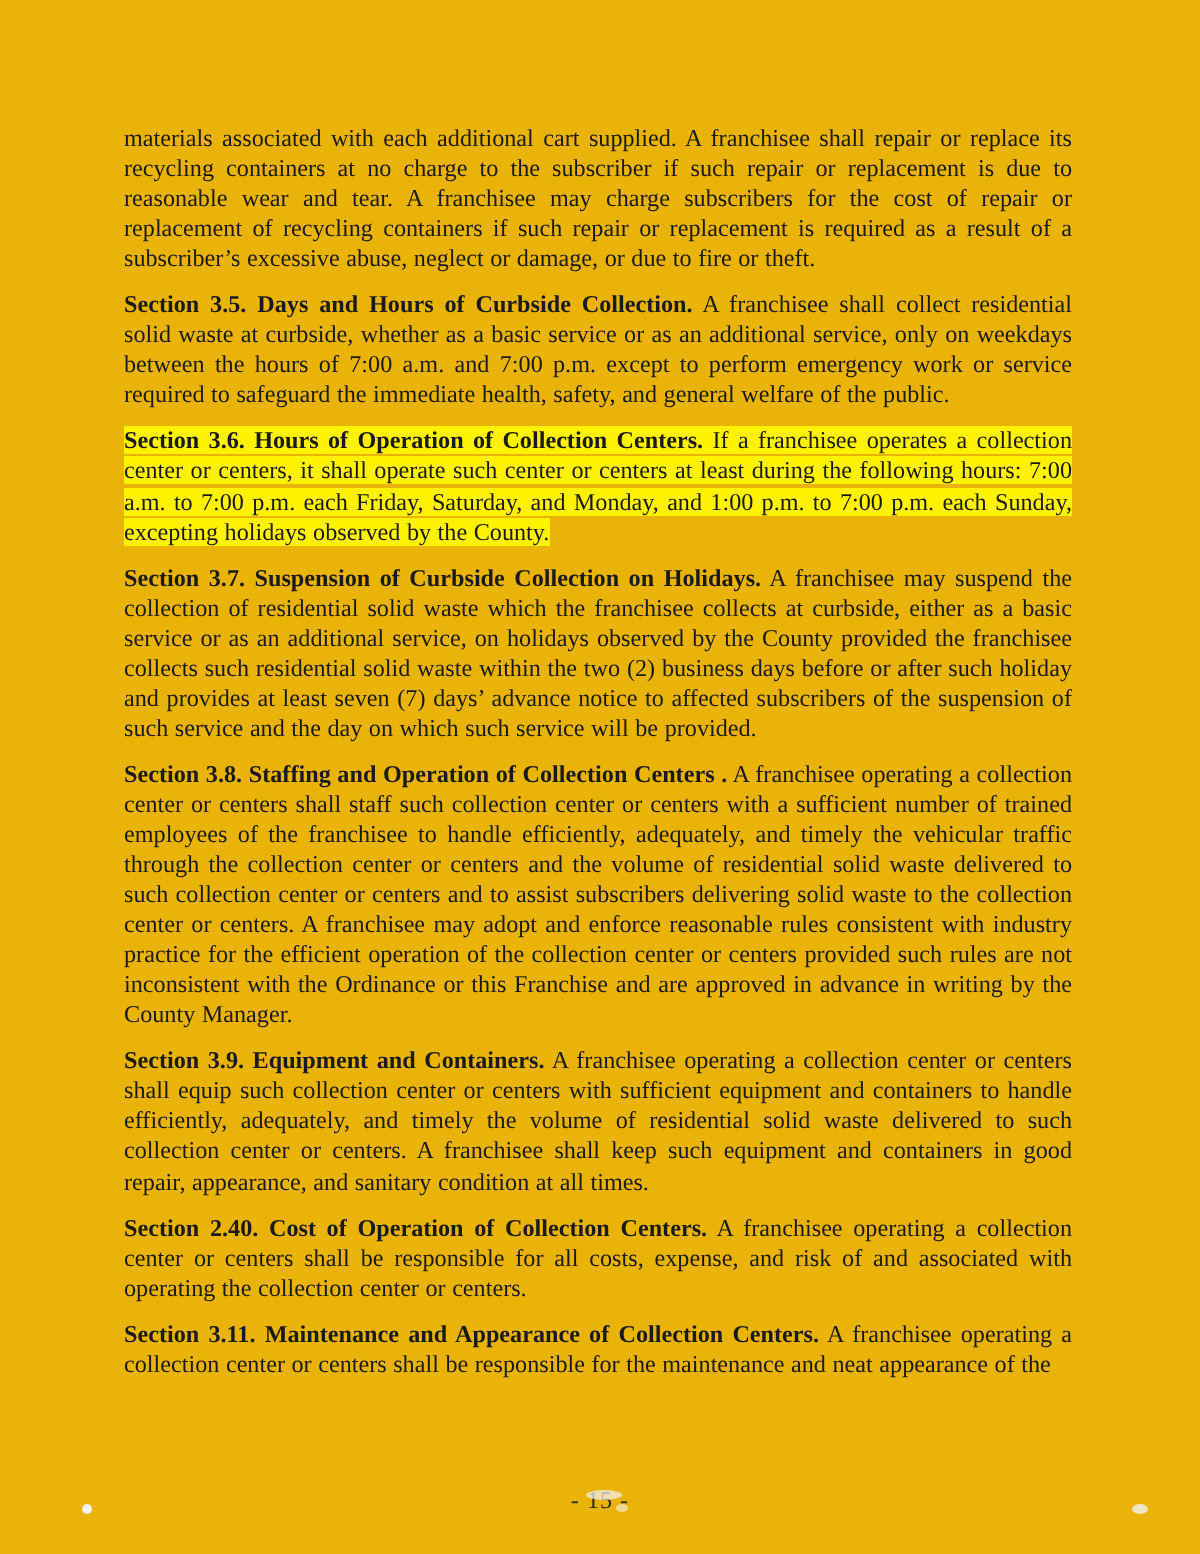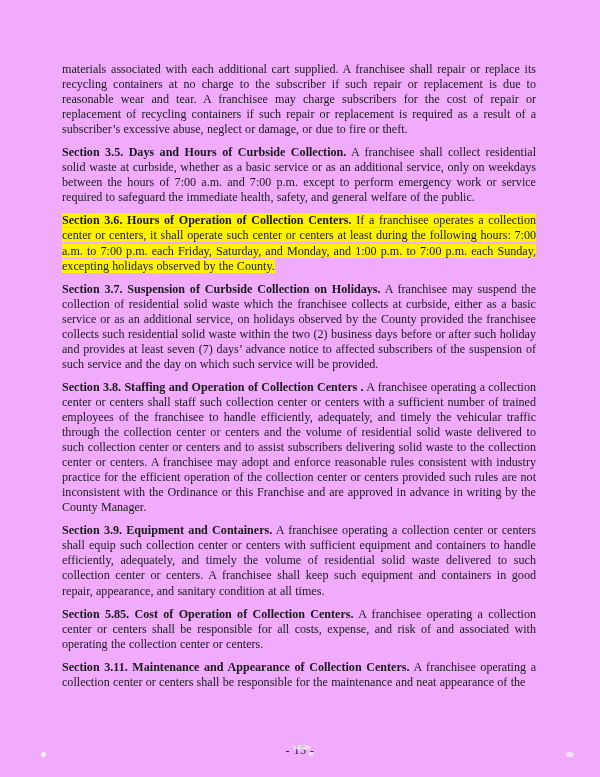--- a/index.html
+++ b/index.html
@@ -13,21 +13,21 @@
     font-family: "Liberation Serif", "DejaVu Serif", serif;
     color: #1a1a1a;
     position: relative;
     overflow: hidden;
   }
   .page {
     position: absolute;
     left: 0; top: 0;
     width: 600px;
     height: 777px;
-    background: #f0abfc;
+    background: #eab308;
   }
   .content {
     position: absolute;
     left: 62px;
     top: 62px;
     width: 474px;
   }
   p.para {
     margin: 0 0 8px 0;
     font-size: 12.1px;
@@ -86,21 +86,21 @@
     <p class="para"><span class="shead">Section 3.5.  Days and Hours of Curbside Collection.</span><span> A franchisee shall collect residential solid waste at curbside, whether as a basic service or as an additional service, only on weekdays between the hours of 7:00 a.m. and 7:00 p.m. except to perform emergency work or service required to safeguard the immediate health, safety, and general welfare of the public.</span></p>
 
     <p class="para hl"><span class="hl-text"><span class="shead">Section 3.6. Hours of Operation of Collection Centers.</span><span> If a franchisee operates a collection center or centers, it shall operate such center or centers at least during the following hours: 7:00 a.m. to 7:00 p.m. each Friday, Saturday, and Monday, and 1:00 p.m. to 7:00 p.m. each Sunday, excepting holidays observed by the County.</span></span></p>
 
     <p class="para"><span class="shead">Section 3.7. Suspension of Curbside Collection on Holidays.</span><span> A franchisee may suspend the collection of residential solid waste which the franchisee collects at curbside, either as a basic service or as an additional service, on holidays observed by the County provided the franchisee collects such residential solid waste within the two (2) business days before or after such holiday and provides at least seven (7) days’ advance notice to affected subscribers of the suspension of such service and the day on which such service will be provided.</span></p>
 
     <p class="para"><span class="shead">Section 3.8. Staffing and Operation of Collection Centers .</span><span> A franchisee operating a collection center or centers shall staff such collection center or centers with a sufficient number of trained employees of the franchisee to handle efficiently, adequately, and timely the vehicular traffic through the collection center or centers and the volume of residential solid waste delivered to such collection center or centers and to assist subscribers delivering solid waste to the collection center or centers. A franchisee may adopt and enforce reasonable rules consistent with industry practice for the efficient operation of the collection center or centers provided such rules are not inconsistent with the Ordinance or this Franchise and are approved in advance in writing by the County Manager.</span></p>
 
     <p class="para"><span class="shead">Section 3.9. Equipment and Containers.</span><span>  A franchisee operating a collection center or centers shall equip such collection center or centers with sufficient equipment and containers to handle efficiently, adequately, and timely the volume of residential solid waste delivered to such collection center or centers. A franchisee shall keep such equipment and containers in good repair, appearance, and sanitary condition at all times.</span></p>
 
-    <p class="para"><span class="shead">Section 5.85. Cost of Operation of Collection Centers.</span><span> A franchisee operating a collection center or centers shall be responsible for all costs, expense, and risk of and associated with operating the collection center or centers.</span></p>
+    <p class="para"><span class="shead">Section 2.40. Cost of Operation of Collection Centers.</span><span> A franchisee operating a collection center or centers shall be responsible for all costs, expense, and risk of and associated with operating the collection center or centers.</span></p>
 
     <p class="para"><span class="shead">Section 3.11. Maintenance and Appearance of Collection Centers.</span><span> A franchisee operating a collection center or centers shall be responsible for the maintenance and neat appearance of the</span></p>
 
   </div>
 
   <div class="footer">- 15 -</div>
 
   <div class="speck s1"></div>
   <div class="speck s2"></div>
   <div class="speck s3"></div>

